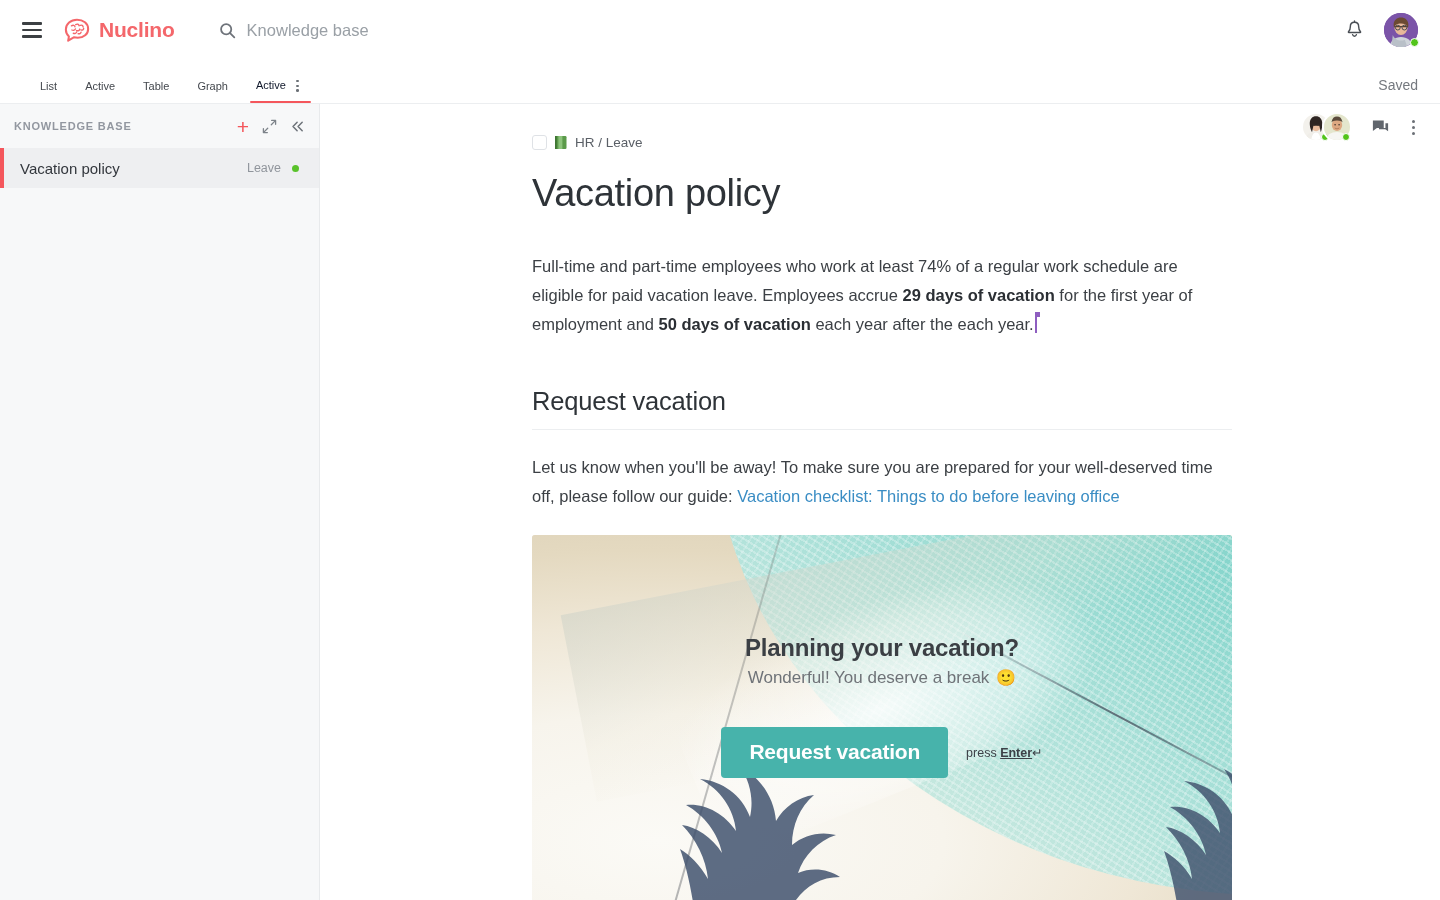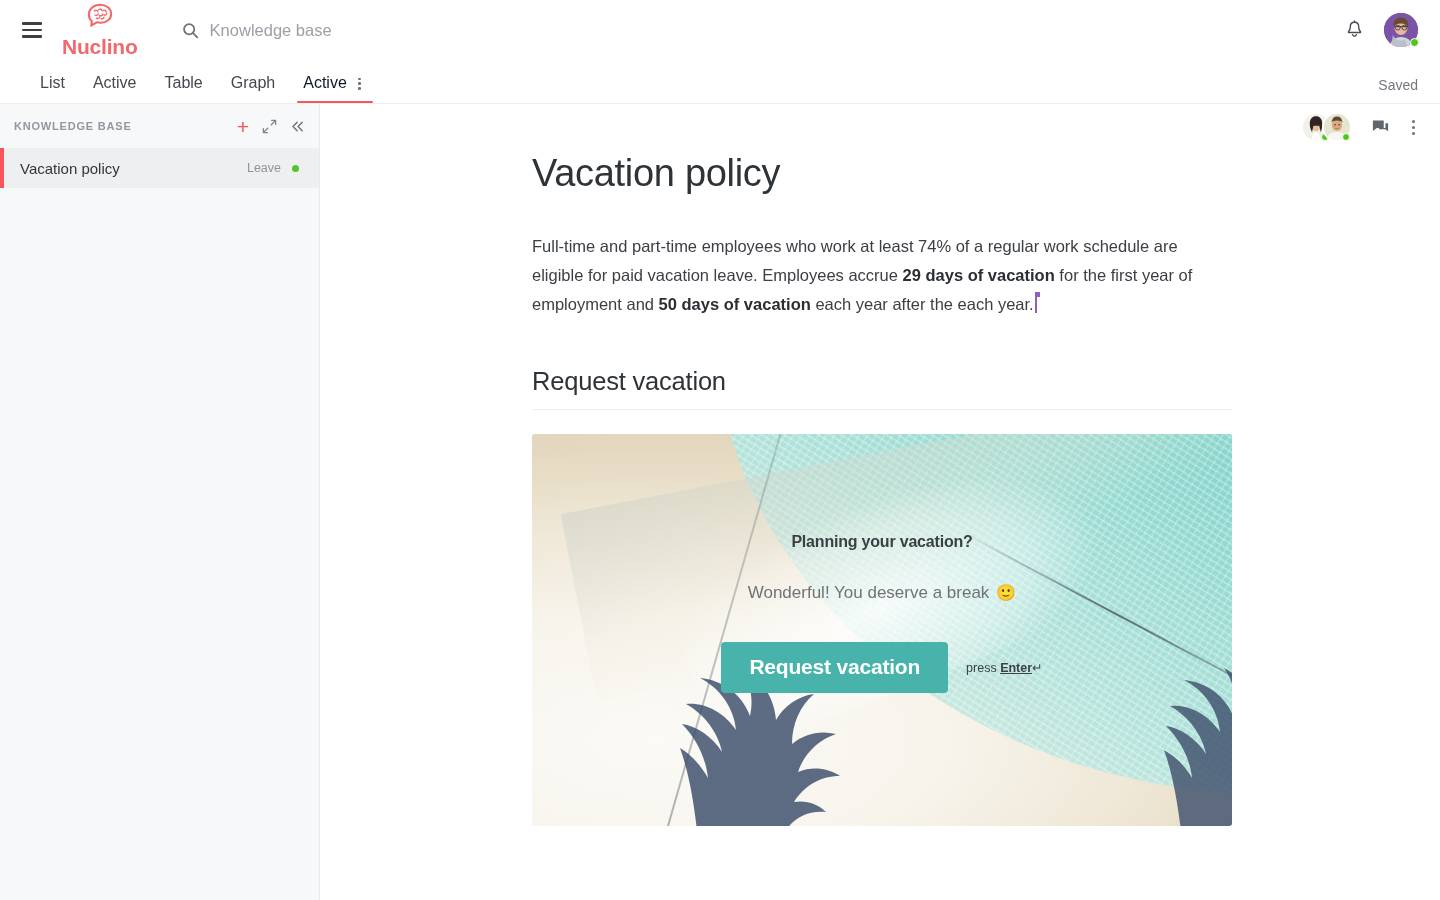--- a/index.html
+++ b/index.html
@@ -16,21 +16,21 @@
     position: absolute; top: 0; left: 0; width: 1440px; height: 60px;
     display: flex; align-items: center;
   }
   .hamburger {
     width: 20px; height: 16px; margin-left: 22px; margin-right: 20px;
     display: flex; flex-direction: column; justify-content: space-between;
     cursor: pointer;
   }
   .hamburger span { display: block; height: 2.6px; background: #3c4043; border-radius: 1px; }
 
-  .logo-wrap { display: flex; align-items: center; gap: 7px; cursor: pointer; flex-direction: column; }
+  .logo-wrap { display: flex; align-items: center; gap: 7px; cursor: pointer; }
   .logo-mark { width: 30px; height: 26px; }
   .logo-text {
     font-size: 21px; font-weight: bold; color: #f4676b;
     letter-spacing: -0.2px; font-family: "Liberation Sans", sans-serif;
   }
 
   .search-wrap {
     display: flex; align-items: center; gap: 11px;
     margin-left: 44px; cursor: text; flex: 1;
   }
@@ -56,21 +56,21 @@
   }
 
   
   .tabsrow {
     position: absolute; top: 60px; left: 0; width: 1440px; height: 44px;
     border-bottom: 1px solid #eceef0;
     display: flex; align-items: flex-end;
   }
   .tabs { display: flex; align-items: flex-end; margin-left: 26px; gap: 0px; }
   .tab {
-    font-size: 16px; color: #44484e; padding: 0 14px 11px 14px;
+    font-size: 11px; color: #44484e; padding: 0 14px 11px 14px;
     cursor: pointer; position: relative; white-space: nowrap;
   }
   .tab.active { color: #0f172a; }
   .tab.active::after {
     content: ""; position: absolute; left: 8px; right: 2px; bottom: 0;
     height: 2.5px; background: #f4565c; border-radius: 2px;
   }
   .tab-dots {
     display: inline-flex; flex-direction: column; gap: 2.2px;
     margin-left: 7px; vertical-align: middle; cursor: pointer;
@@ -220,24 +220,24 @@
   }
   .palm.p1 { left: 16px; }
   .palm.p2 { left: 268px; }
   .palm.p3 { left: 500px; }
 
   .card-content {
     position: absolute; inset: 0; display: flex;
     flex-direction: column; align-items: center; padding-top: 99px;
   }
   .card-h {
-    font-size: 16px; font-weight: bold; color: #3b3f44; letter-spacing: -0.2px;
+    font-size: 24px; font-weight: bold; color: #3b3f44; letter-spacing: -0.2px;
   }
   .card-sub {
-    margin-top: 32px; font-size: 17px; color: #6f7378;
+    margin-top: 6px; font-size: 17px; color: #6f7378;
     display: flex; align-items: center; gap: 7px;
   }
   .card-sub .emo { font-size: 16px; }
   .cta-row { margin-top: 39px; display: flex; align-items: center; }
   .cta {
     background: #47b3ab; color: #fff; border: none; border-radius: 4px;
     font-family: "Liberation Sans", sans-serif;
     font-size: 21px; font-weight: bold; letter-spacing: -0.2px;
     padding: 14px 28px 16px 28px; cursor: pointer; line-height: 1;
   }
@@ -405,29 +405,43 @@
   <span class="vdots">
     <i></i>
       <i></i>
       <i></i>
   </span>
 </div>
 
 <div class="doc">
   <div class="doc-inner">
 
+    <div class="breadcrumb">
+      <span class="bc-box"></span>
+      <span class="bc-book">
+        <svg viewBox="0 0 14 15" width="14" height="15">
+          <rect x="1" y="1" width="11.5" height="13" rx="1.2" fill="#5b9a4a"></rect>
+          <rect x="4.4" y="1" width="4" height="13" fill="#8dc47c"></rect>
+          <rect x="1" y="1" width="1.8" height="13" fill="#3f7534"></rect>
+        </svg>
+      </span>
+      <span class="bc-text">HR / Leave</span>
+    </div>
 
     <h1 class="doc-title">Vacation policy</h1>
 
     <p class="para">
       <span>Full-time and part-time employees who work at least 74% of a regular work schedule are eligible for paid vacation leave. Employees accrue </span><b>29 days of vacation</b><span> for the first year of employment and </span><b>50 days of vacation</b><span> each year after the each year.</span><span class="caret"></span>
     </p>
 
     <h2 class="sec">Request vacation</h2>
 
+    <p class="para para2">
+      <span>Let us know when you'll be away! To make sure you are prepared for your well-deserved time off, please follow our guide: </span><a class="doclink" href="#">Vacation checklist: Things to do before leaving office</a>
+    </p>
 
     <div class="card">
       <div class="bg-sand"></div>
       <div class="bg-water"></div>
       <div class="bg-water-grain"></div>
       <div class="bg-foam"></div>
       <div class="bg-wetline"></div>
       <div class="crack"></div>
       <div class="crack2"></div>
 

